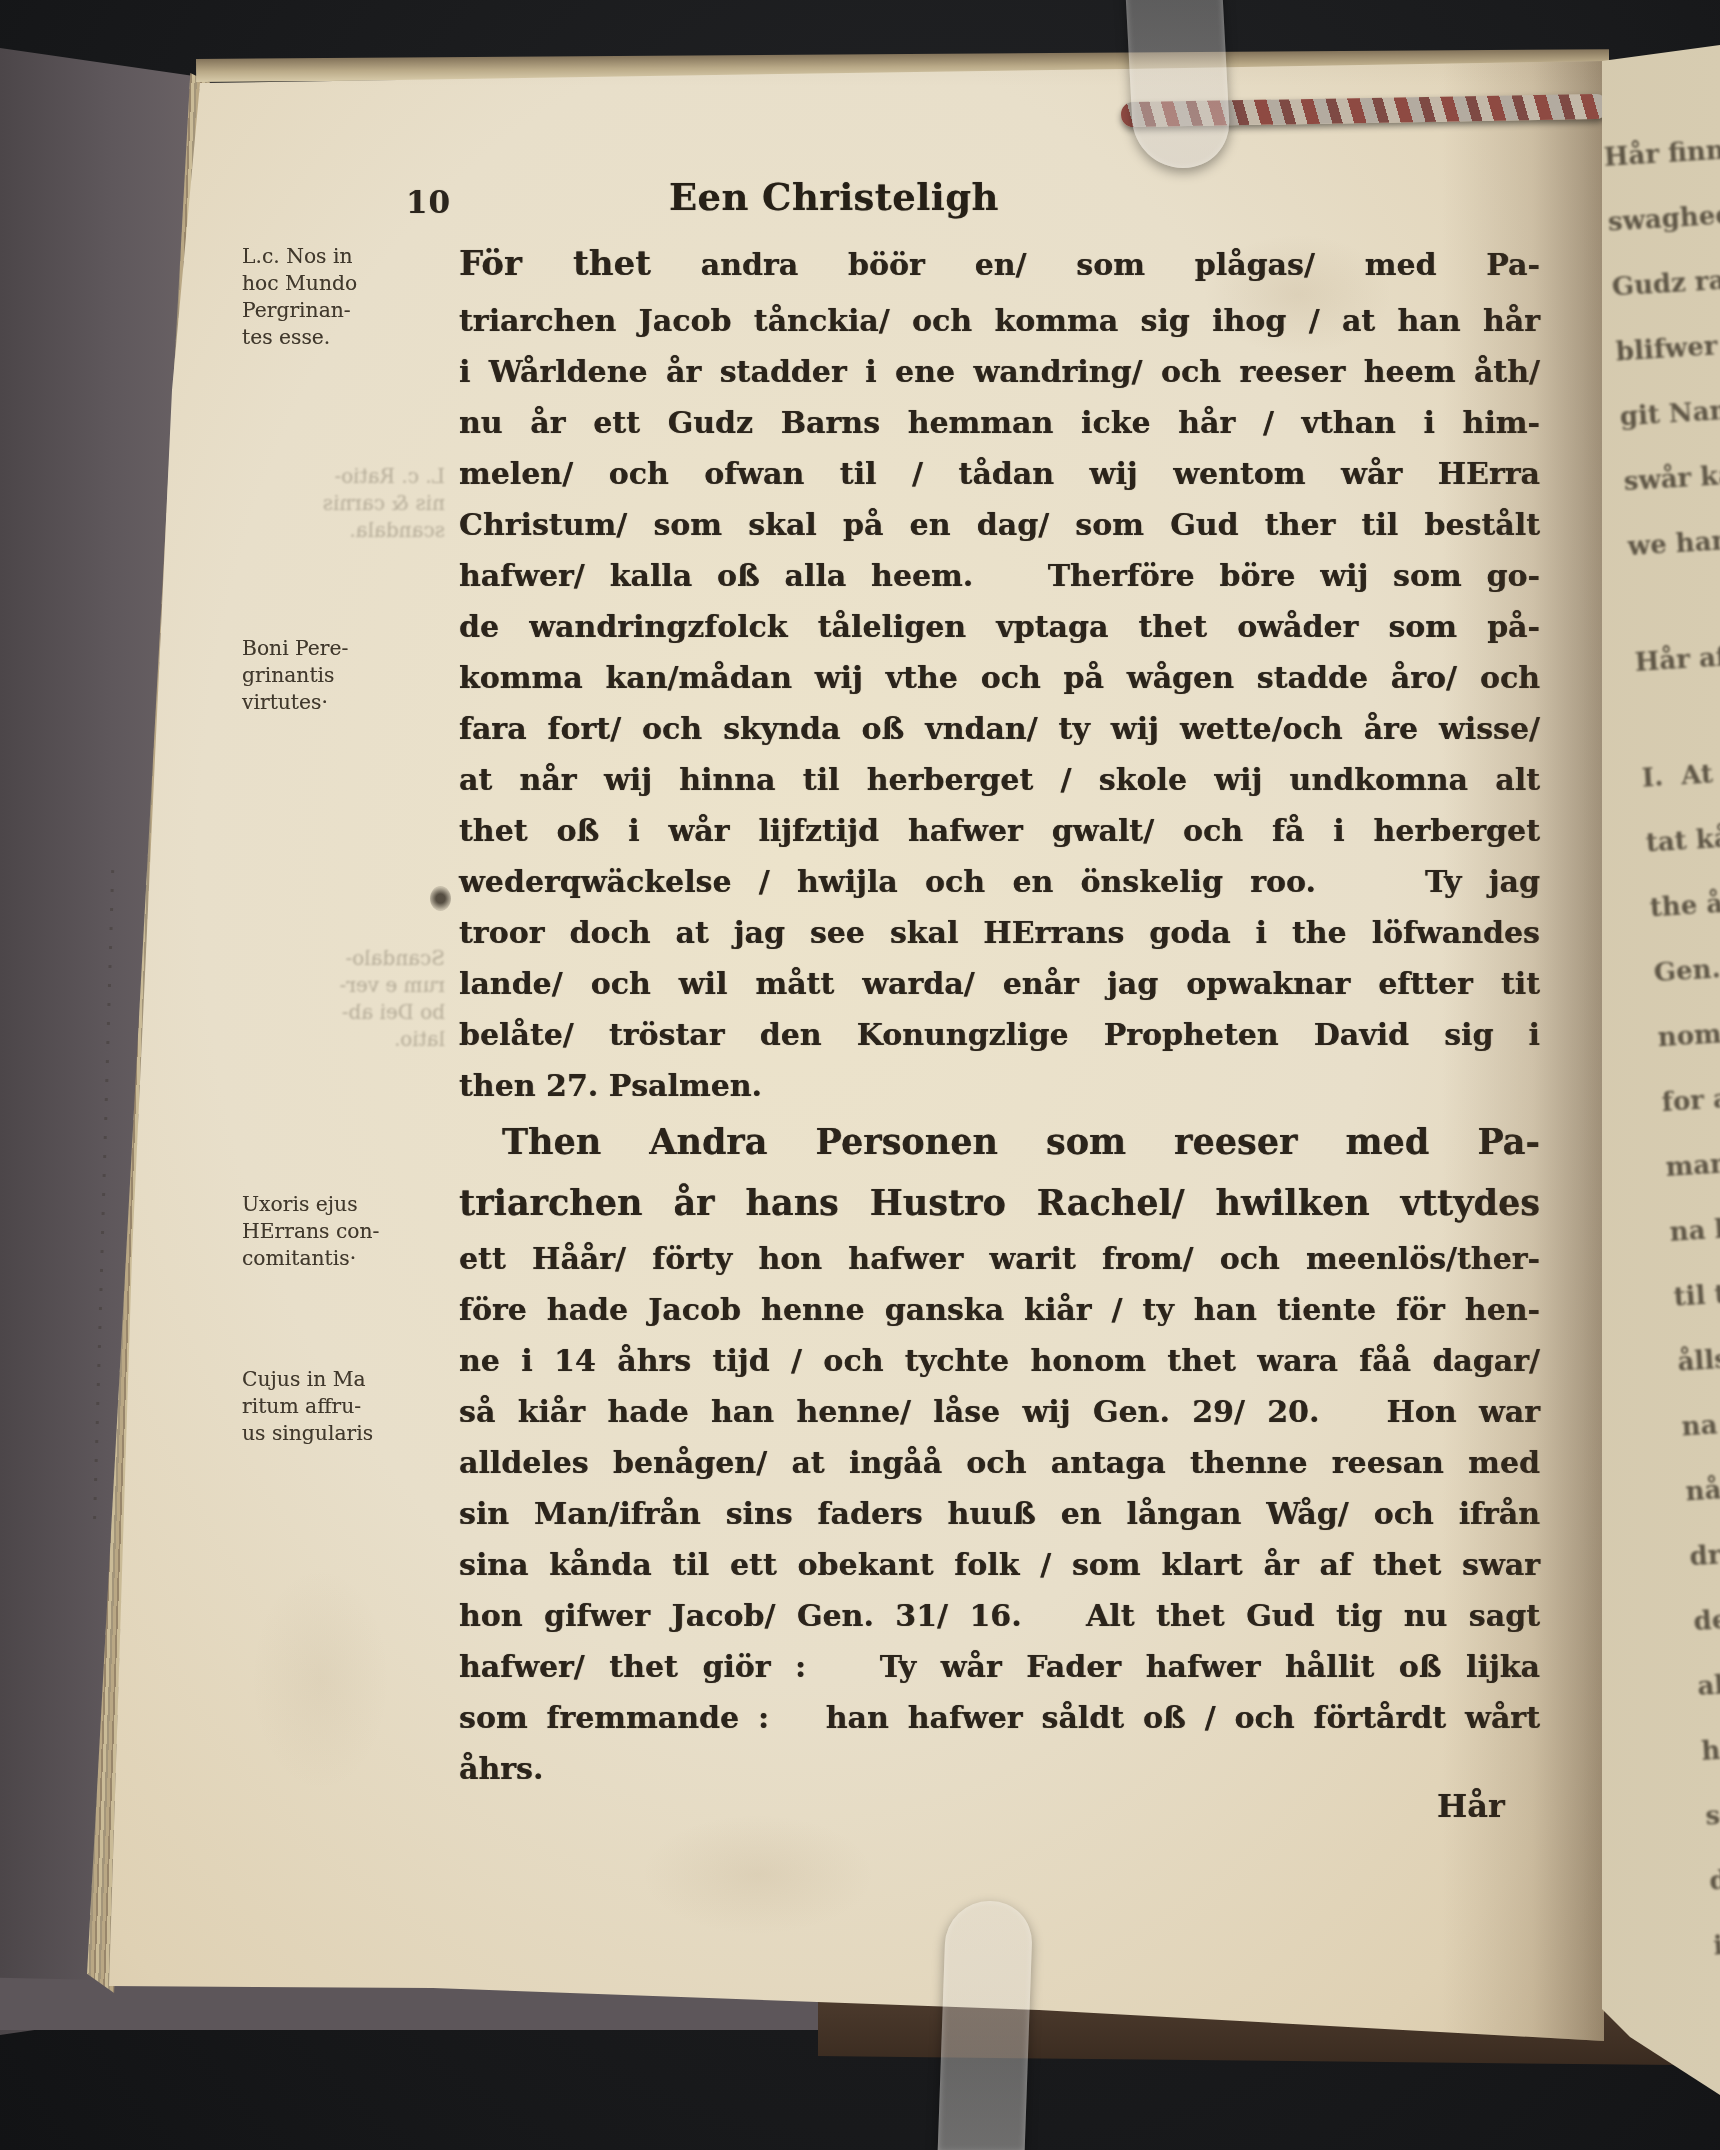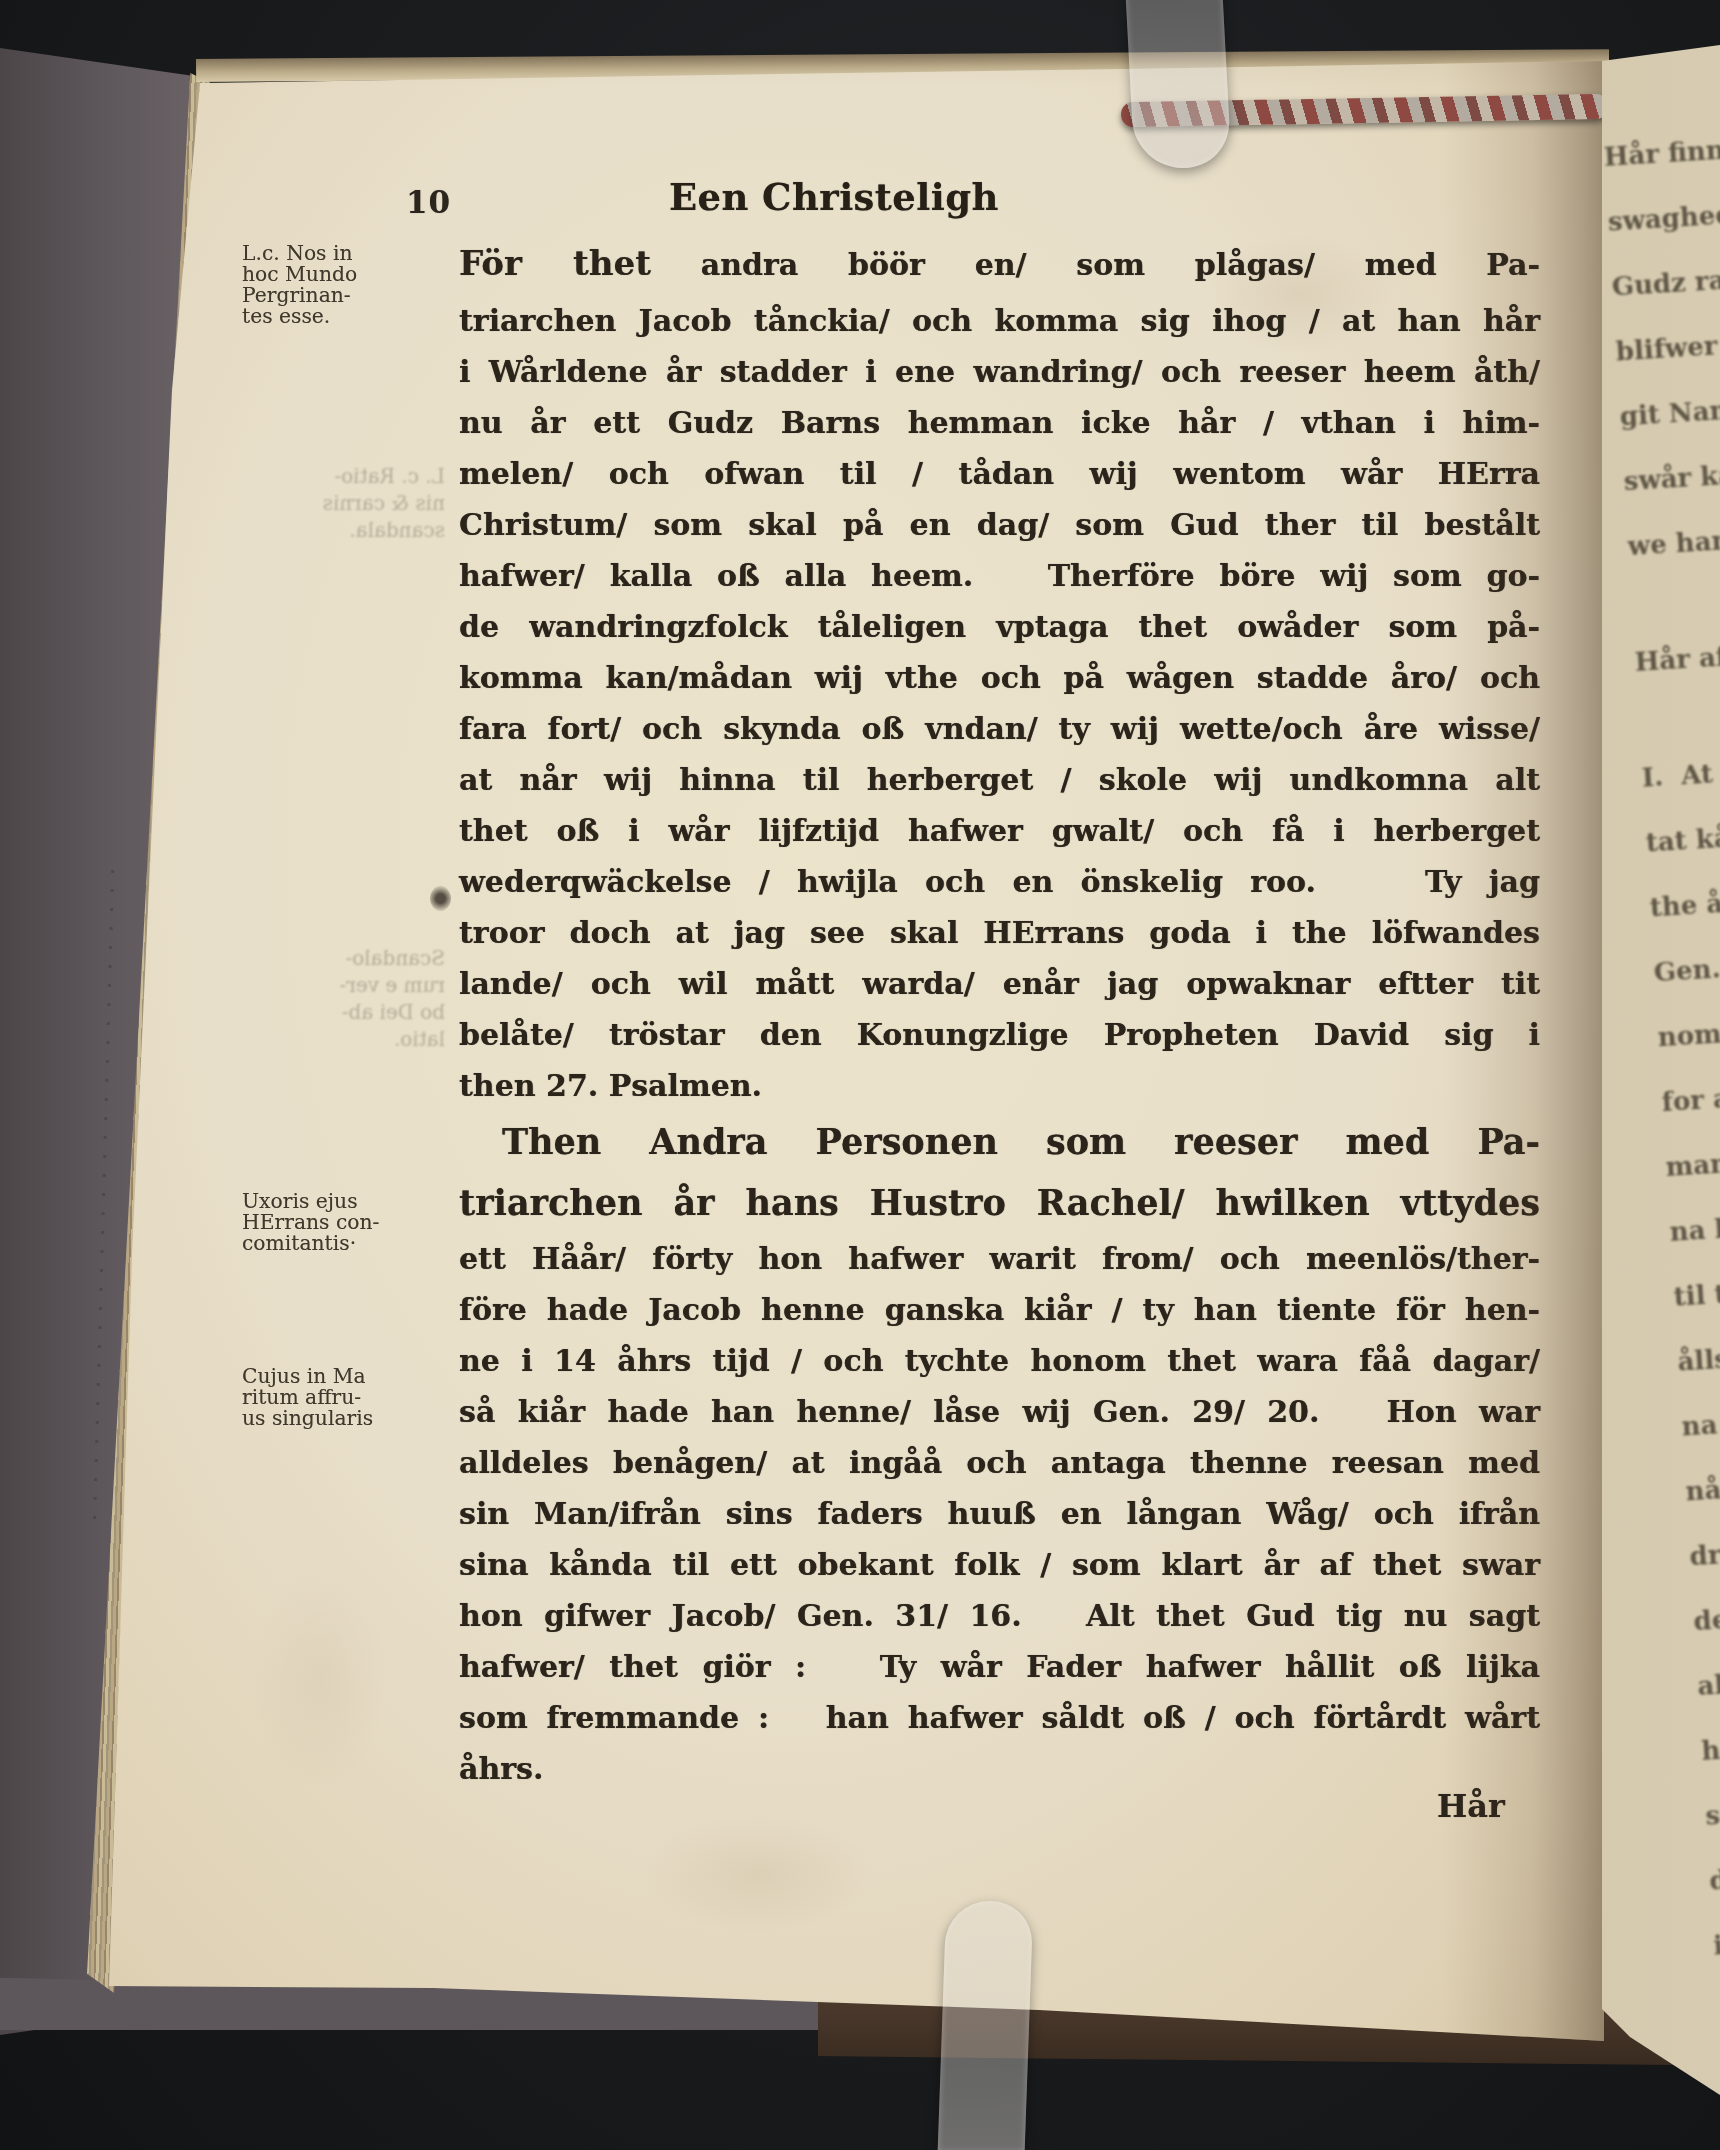--- a/index.html
+++ b/index.html
@@ -51,21 +51,21 @@
      background:radial-gradient(ellipse,rgba(120,95,60,.06),transparent 70%);}
   .smudge{position:absolute;left:430px;top:886px;width:21px;height:25px;border-radius:50%;
      background:radial-gradient(circle,#241d14 28%,rgba(36,29,20,.25) 68%,transparent 100%);opacity:.75;}
   
   .pagenum{position:absolute;left:406px;top:184px;font-size:31px;font-weight:bold;
      color:#2b251d;letter-spacing:0.9px;text-shadow:0 0 0.9px rgba(43,36,27,.5);}
   .runtitle{position:absolute;left:669px;top:175px;width:372px;
      font-size:37px;font-weight:bold;color:#2620170;color:#262017;letter-spacing:0.4px;
      text-shadow:0 0 0.9px rgba(38,32,23,.55);}
   
-  .mn{position:absolute;left:242px;width:208px;font-size:20.3px;line-height:21px;
+  .mn{position:absolute;left:242px;width:208px;font-size:20.3px;line-height:27px;
      color:#40382c;white-space:pre-line;text-shadow:0 0 0.4px rgba(64,56,44,.4);}
   .mn-1{top:243px;} .mn-2{top:635px;} .mn-3{top:1191px;} .mn-4{top:1366px;}
   .bleed{position:absolute;left:242px;width:203px;font-size:20px;line-height:27px;
      color:#6e6554;white-space:pre-line;transform:scaleX(-1);filter:blur(0.9px);
      opacity:.42;}
   .bleed-1{top:463px;} .bleed-2{top:945px;}
   
   .body{position:absolute;left:459px;top:233px;width:1081px;color:#2b241b;}
   .tl{font-size:30px;line-height:51px;font-weight:bold;
       text-align:justify;text-align-last:justify;
@@ -122,20 +122,23 @@
     <div class="pagenum">10</div>
     <div class="runtitle">Een Christeligh</div>
 
     <div class="mn mn-1">L.c. Nos in
 hoc Mundo
 Pergrinan-
 tes esse.</div>
     <div class="bleed bleed-1">L. c. Ratio-
 nis &amp; carnis
 scandala.</div>
+    <div class="mn mn-2">Boni Pere-
+grinantis
+virtutes·</div>
     <div class="bleed bleed-2">Scandalo-
 rum e ver-
 bo Dei ab-
 latio.</div>
     <div class="mn mn-3">Uxoris ejus
 HErrans con-
 comitantis·</div>
     <div class="mn mn-4">Cujus in Ma
 ritum affru-
 us singularis</div>

